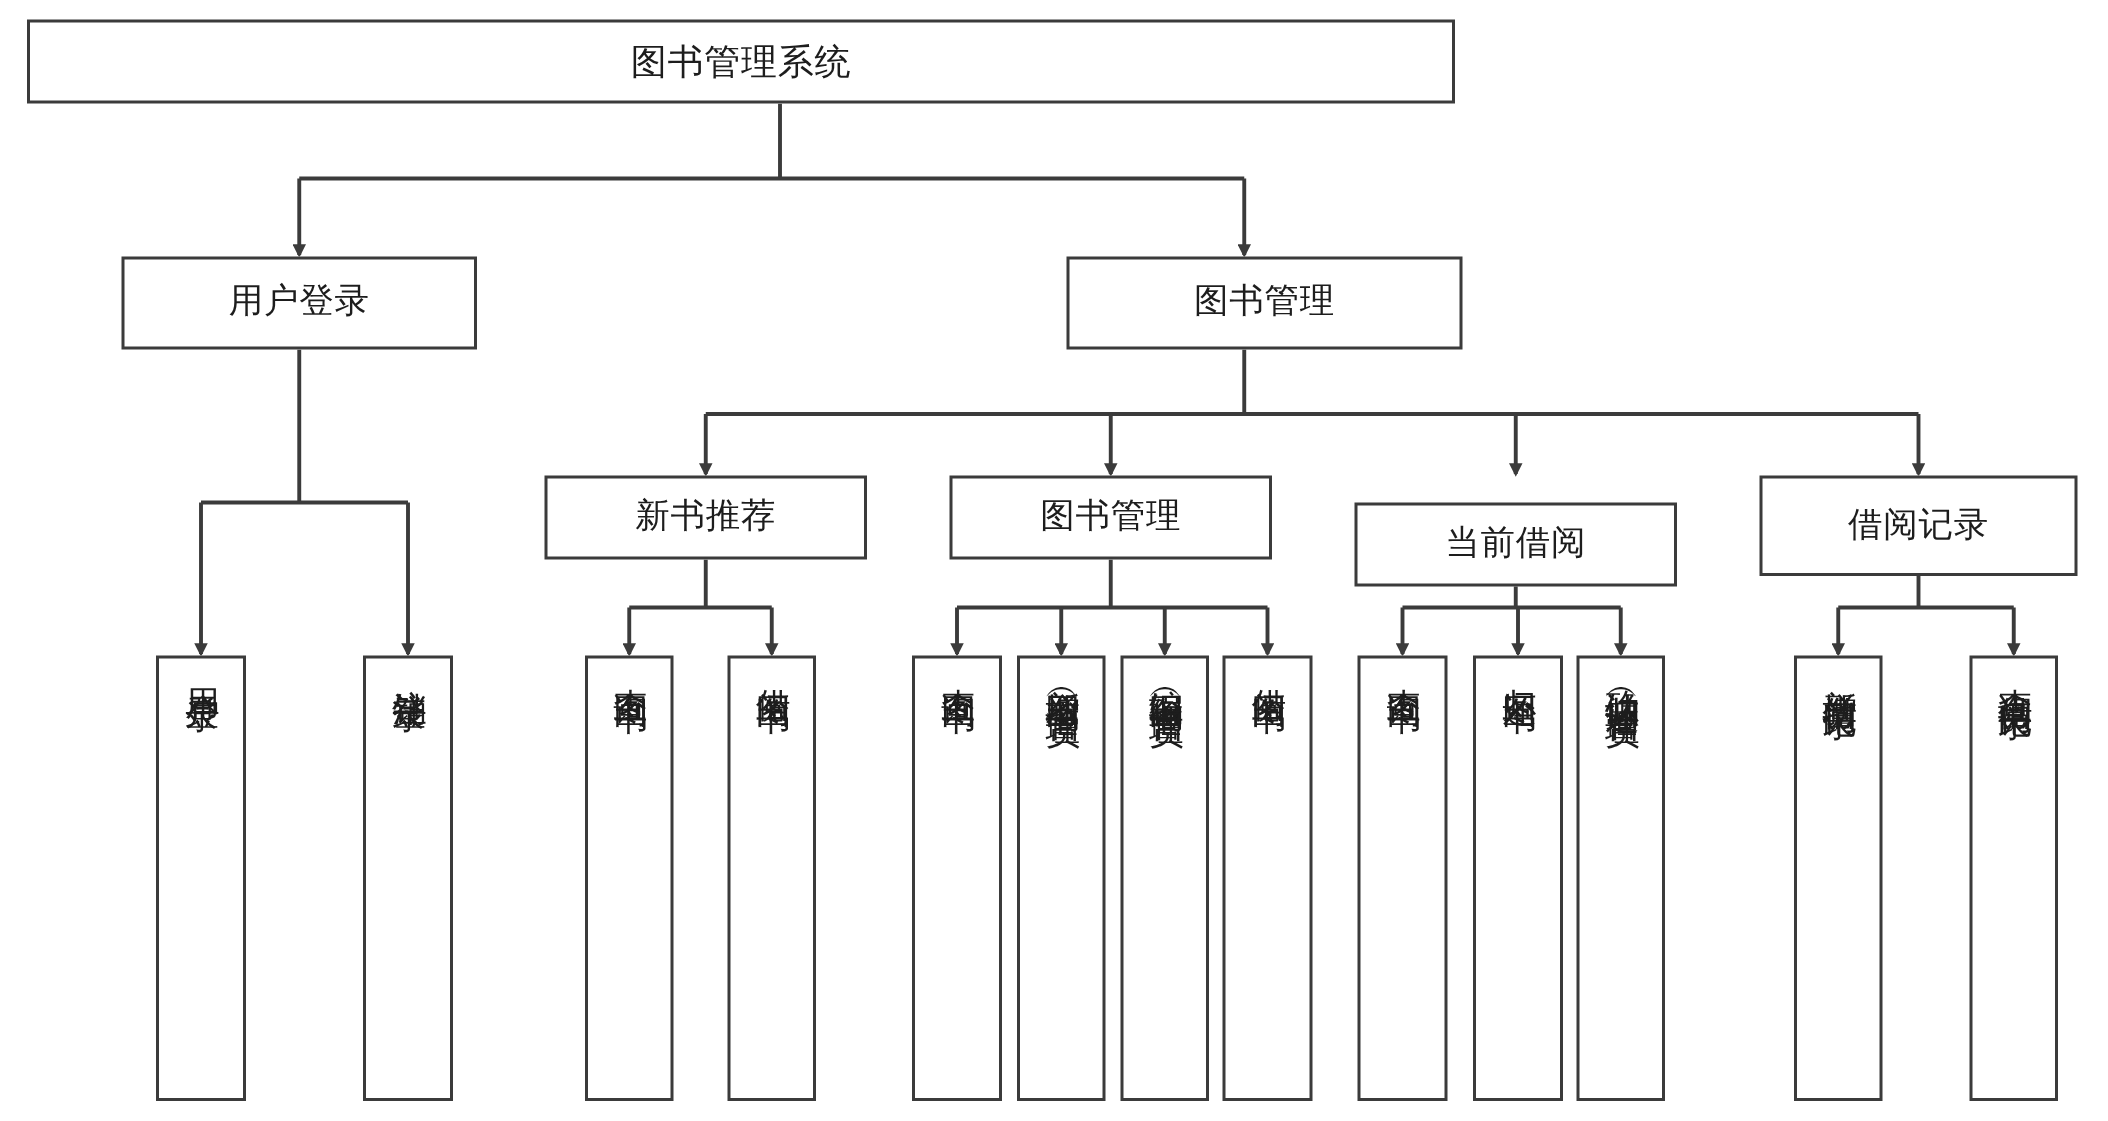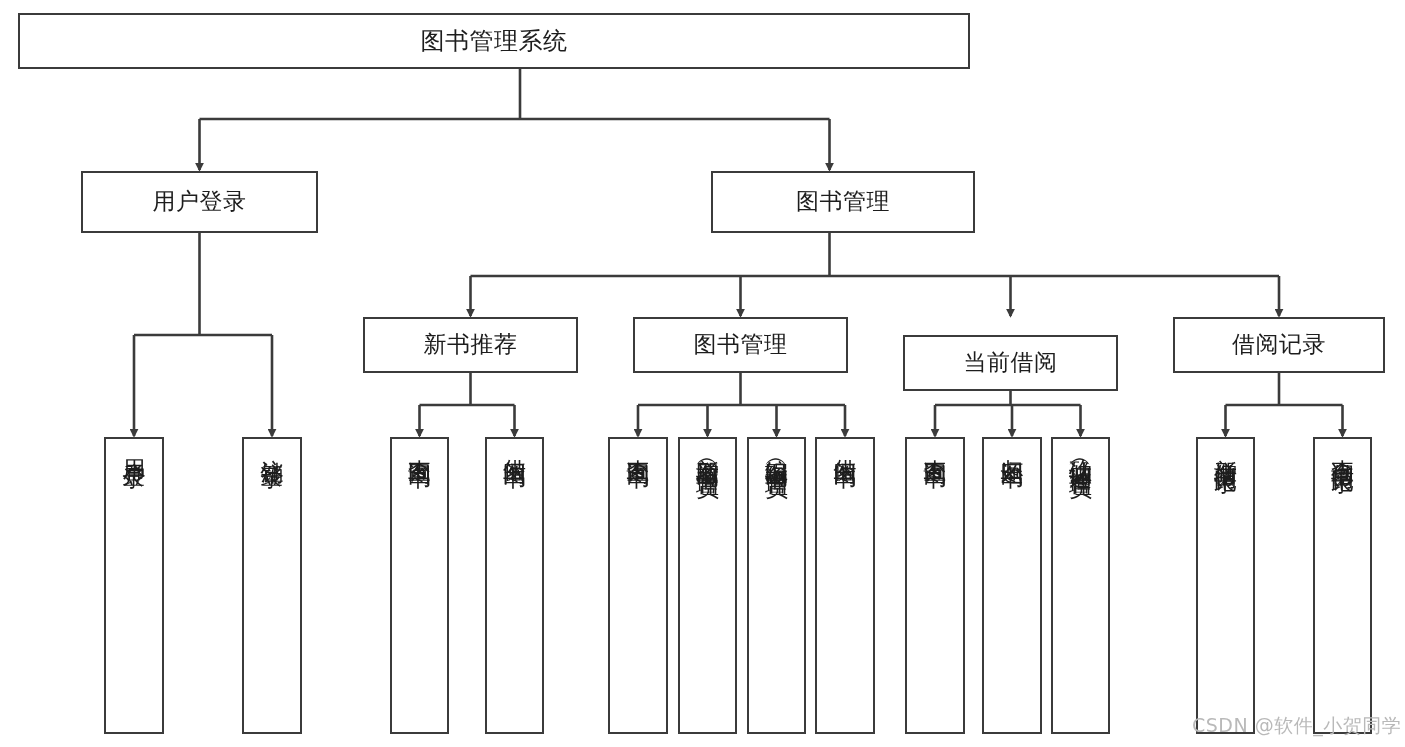--- a/index.html
+++ b/index.html
@@ -127,21 +127,21 @@
       </div>
       <div class="node horizontal" style="left: 363px; top: 317px; width: 215px; height: 56px;">
         <span class="label">新书推荐</span>
       </div>
       <div class="node horizontal" style="left: 633px; top: 317px; width: 215px; height: 56px;">
         <span class="label">图书管理</span>
       </div>
       <div class="node horizontal" style="left: 903px; top: 335px; width: 215px; height: 56px;">
         <span class="label">当前借阅</span>
       </div>
-      <div class="node horizontal" style="left: 1173px; top: 317px; width: 212px; height: 56px;">
+      <div class="node horizontal" style="left: 1173px; top: 317px; width: 212px; height: 67px;">
         <span class="label">借阅记录</span>
       </div>
       <div class="node vertical" style="left: 104px; top: 437px; width: 60px; height: 297px;">
         <span class="label">用户登录</span>
       </div>
       <div class="node vertical" style="left: 242px; top: 437px; width: 60px; height: 297px;">
         <span class="label">注销登录</span>
       </div>
       <div class="node vertical" style="left: 390px; top: 437px; width: 59px; height: 297px;">
         <span class="label">查询图书</span>
@@ -171,15 +171,14 @@
         <span class="label">确认归还（管理员）</span>
       </div>
       <div class="node vertical" style="left: 1196px; top: 437px; width: 59px; height: 297px;">
         <span class="label">新增借阅记录</span>
       </div>
       <div class="node vertical" style="left: 1313px; top: 437px; width: 59px; height: 297px;">
         <span class="label">查询借阅记录</span>
       </div>
     </div>
 
-  <div class="watermark" style="left: 1192px; top: 713px;">CSDN @软件_小贺同学</div>
 
 </div>
 
 </body></html>

